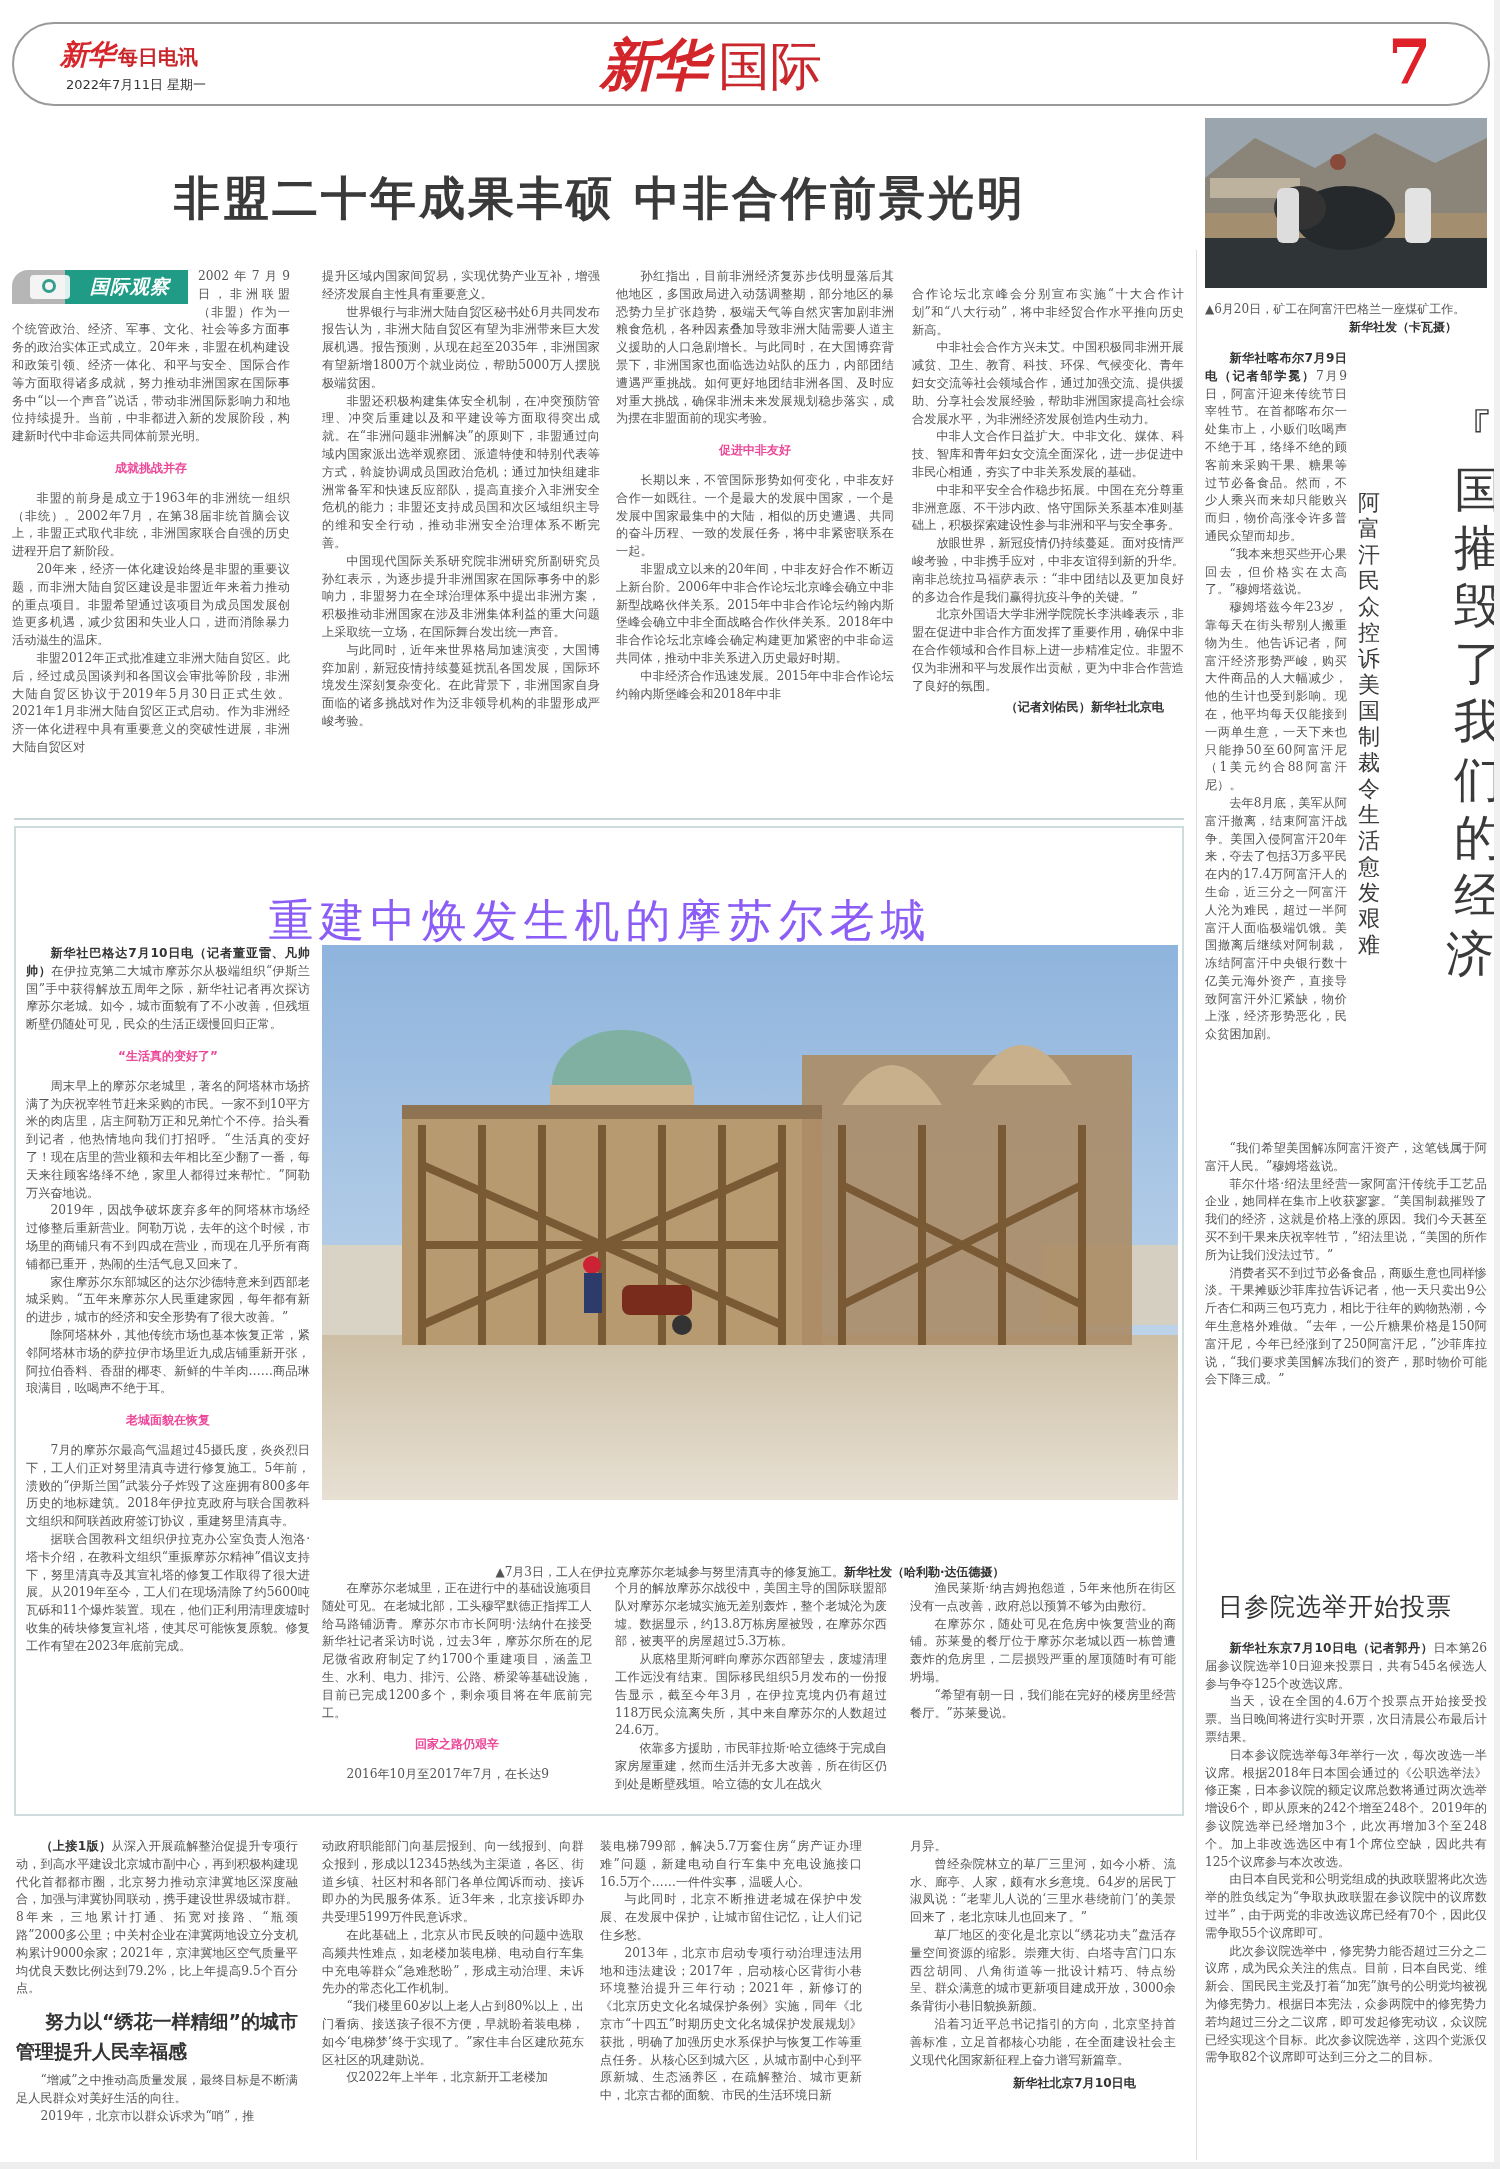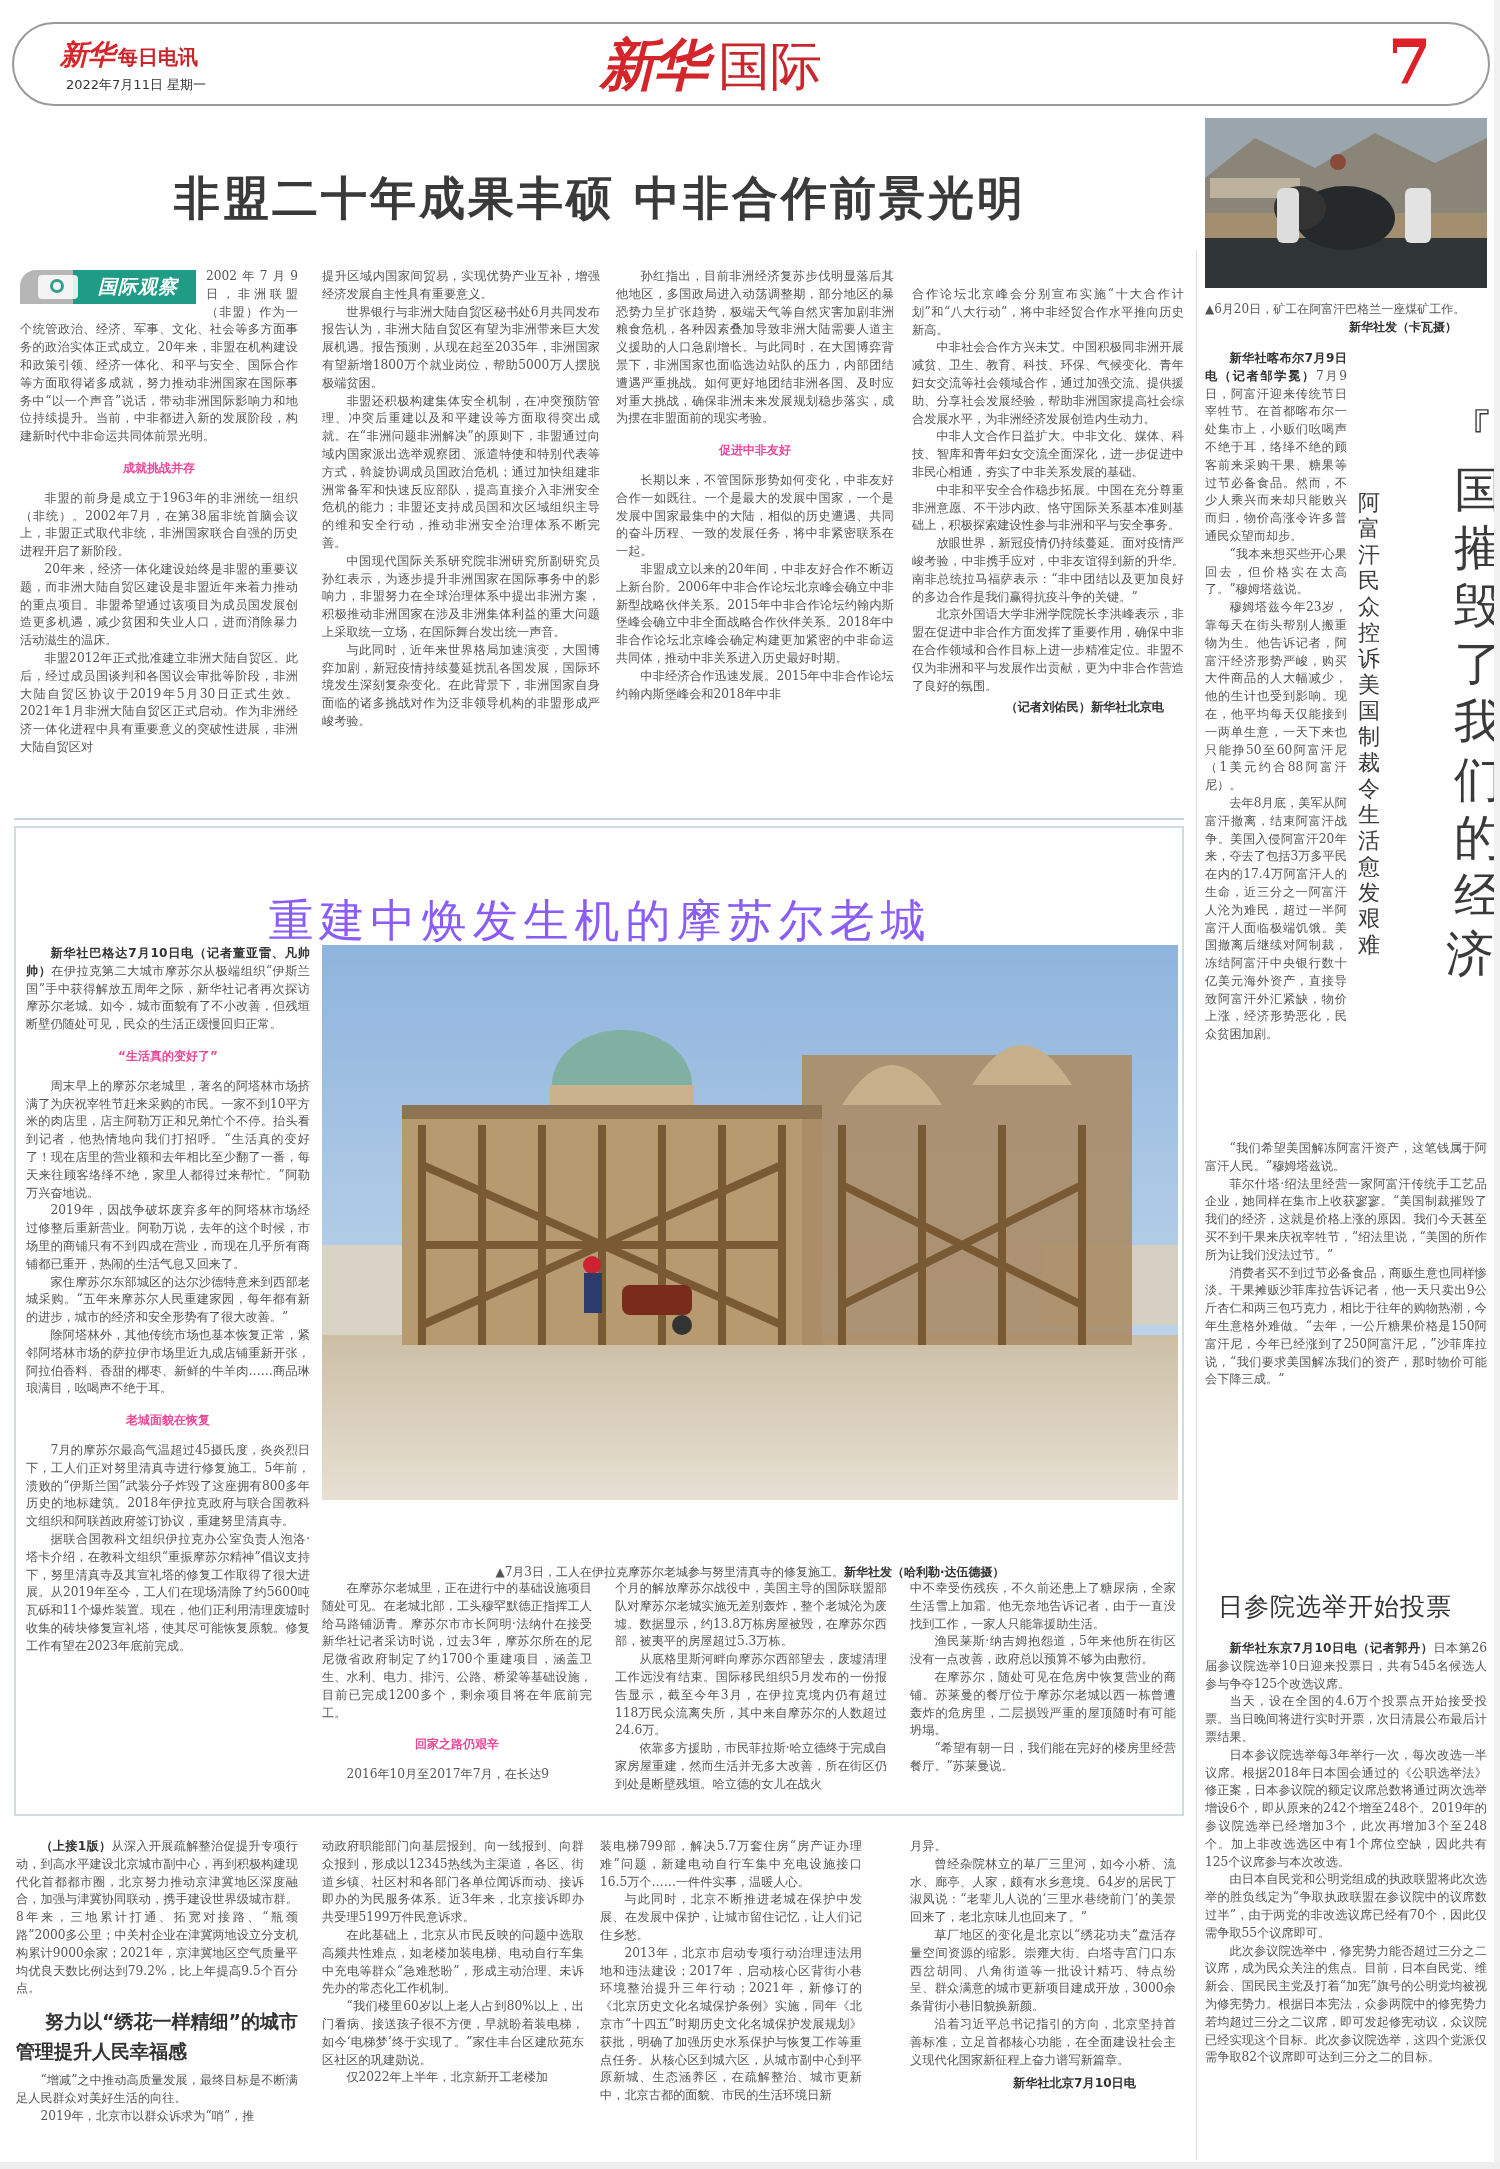--- a/index.html
+++ b/index.html
@@ -46,21 +46,21 @@
   <span>新华</span><span class="sub">每日电讯</span>
 </div>
 <div class="abs masthead-date">2022年7月11日 星期一</div>
 <div class="abs brand-main">
   <span class="script">新华</span><span class="plain">国际</span>
 </div>
 <div class="abs page-num">7</div>
 
 <div class="abs headline1">非盟二十年成果丰硕  中非合作前景光明</div>
 
-<div class="abs col" style="left:20px;top:268px;width:278px;">
+<div class="abs col" style="left:12px;top:268px;width:278px;">
   <div class="badge">
     <span class="cam"></span>
     <span class="label">国际观察</span>
   </div>
   <p class="noind" style="text-indent:0">2002年7月9日，非洲联盟（非盟）作为一个统管政治、经济、军事、文化、社会等多方面事务的政治实体正式成立。20年来，非盟在机构建设和政策引领、经济一体化、和平与安全、国际合作等方面取得诸多成就，努力推动非洲国家在国际事务中“以一个声音”说话，带动非洲国际影响力和地位持续提升。当前，中非都进入新的发展阶段，构建新时代中非命运共同体前景光明。</p>
   <div class="sub-h">成就挑战并存</div>
   <p>非盟的前身是成立于1963年的非洲统一组织（非统）。2002年7月，在第38届非统首脑会议上，非盟正式取代非统，非洲国家联合自强的历史进程开启了新阶段。</p>
   <p>20年来，经济一体化建设始终是非盟的重要议题，而非洲大陆自贸区建设是非盟近年来着力推动的重点项目。非盟希望通过该项目为成员国发展创造更多机遇，减少贫困和失业人口，进而消除暴力活动滋生的温床。</p>
   <p>非盟2012年正式批准建立非洲大陆自贸区。此后，经过成员国谈判和各国议会审批等阶段，非洲大陆自贸区协议于2019年5月30日正式生效。2021年1月非洲大陆自贸区正式启动。作为非洲经济一体化进程中具有重要意义的突破性进展，非洲大陆自贸区对</p>
 </div>
@@ -150,21 +150,20 @@
   <p>在摩苏尔老城里，正在进行中的基础设施项目随处可见。在老城北部，工头穆罕默德正指挥工人给马路铺沥青。摩苏尔市市长阿明·法纳什在接受新华社记者采访时说，过去3年，摩苏尔所在的尼尼微省政府制定了约1700个重建项目，涵盖卫生、水利、电力、排污、公路、桥梁等基础设施，目前已完成1200多个，剩余项目将在年底前完工。</p>
   <div class="sub-h">回家之路仍艰辛</div>
   <p>2016年10月至2017年7月，在长达9</p>
 </div>
 <div class="abs col" style="left:615px;top:1580px;width:272px;">
   <p class="noind">个月的解放摩苏尔战役中，美国主导的国际联盟部队对摩苏尔老城实施无差别轰炸，整个老城沦为废墟。数据显示，约13.8万栋房屋被毁，在摩苏尔西部，被夷平的房屋超过5.3万栋。</p>
   <p>从底格里斯河畔向摩苏尔西部望去，废墟清理工作远没有结束。国际移民组织5月发布的一份报告显示，截至今年3月，在伊拉克境内仍有超过118万民众流离失所，其中来自摩苏尔的人数超过24.6万。</p>
   <p>依靠多方援助，市民菲拉斯·哈立德终于完成自家房屋重建，然而生活并无多大改善，所在街区仍到处是断壁残垣。哈立德的女儿在战火</p>
 </div>
 <div class="abs col" style="left:910px;top:1580px;width:266px;">
-  <p class="noind">中不幸受伤残疾，不久前还患上了糖尿病，全家生活雪上加霜。他无奈地告诉记者，由于一直没找到工作，一家人只能靠援助生活。</p>
   <p>渔民莱斯·纳吉姆抱怨道，5年来他所在街区没有一点改善，政府总以预算不够为由敷衍。</p>
   <p>在摩苏尔，随处可见在危房中恢复营业的商铺。苏莱曼的餐厅位于摩苏尔老城以西一栋曾遭轰炸的危房里，二层损毁严重的屋顶随时有可能坍塌。</p>
   <p>“希望有朝一日，我们能在完好的楼房里经营餐厅。”苏莱曼说。</p>
 </div>
 
 <div class="abs photo-afg">
   <svg width="282" height="170" viewBox="0 0 282 170" xmlns="http://www.w3.org/2000/svg">
     <rect width="282" height="170" fill="#9aa5ad"></rect>
     <path d="M0 60 L50 20 L110 50 L170 15 L230 45 L282 20 L282 100 L0 100 Z" fill="#8a8479"></path>
     <rect x="0" y="95" width="282" height="30" fill="#a38e6f"></rect>

